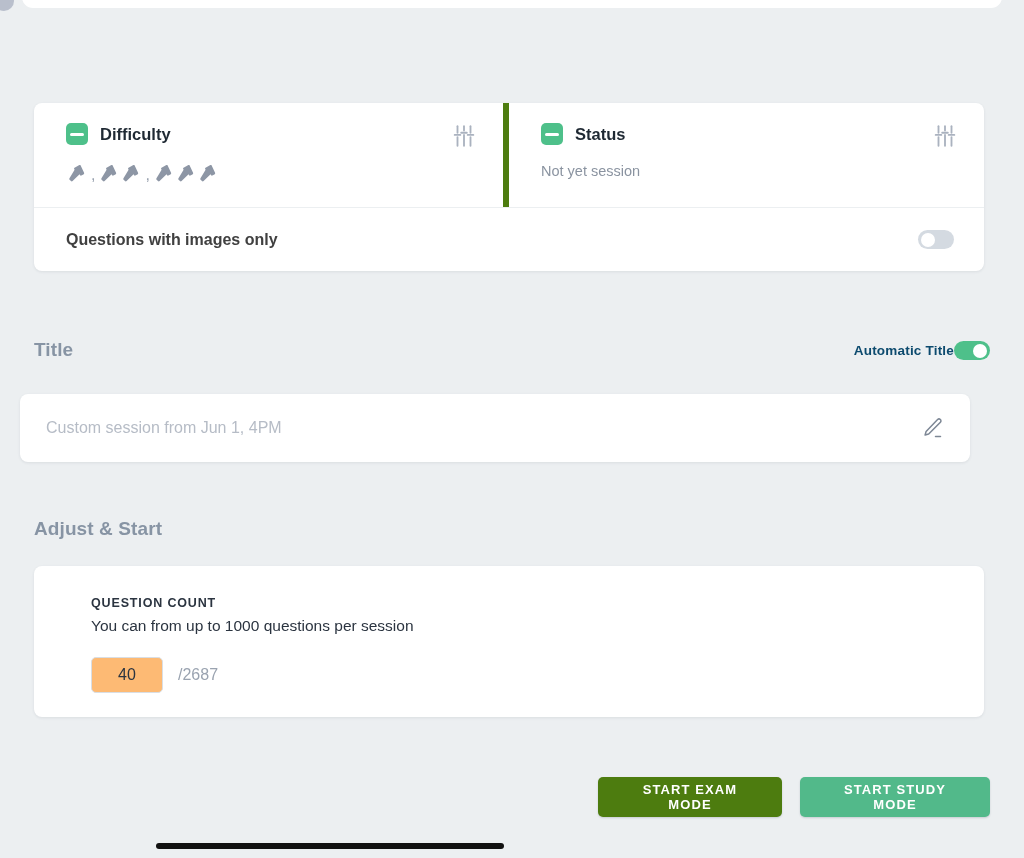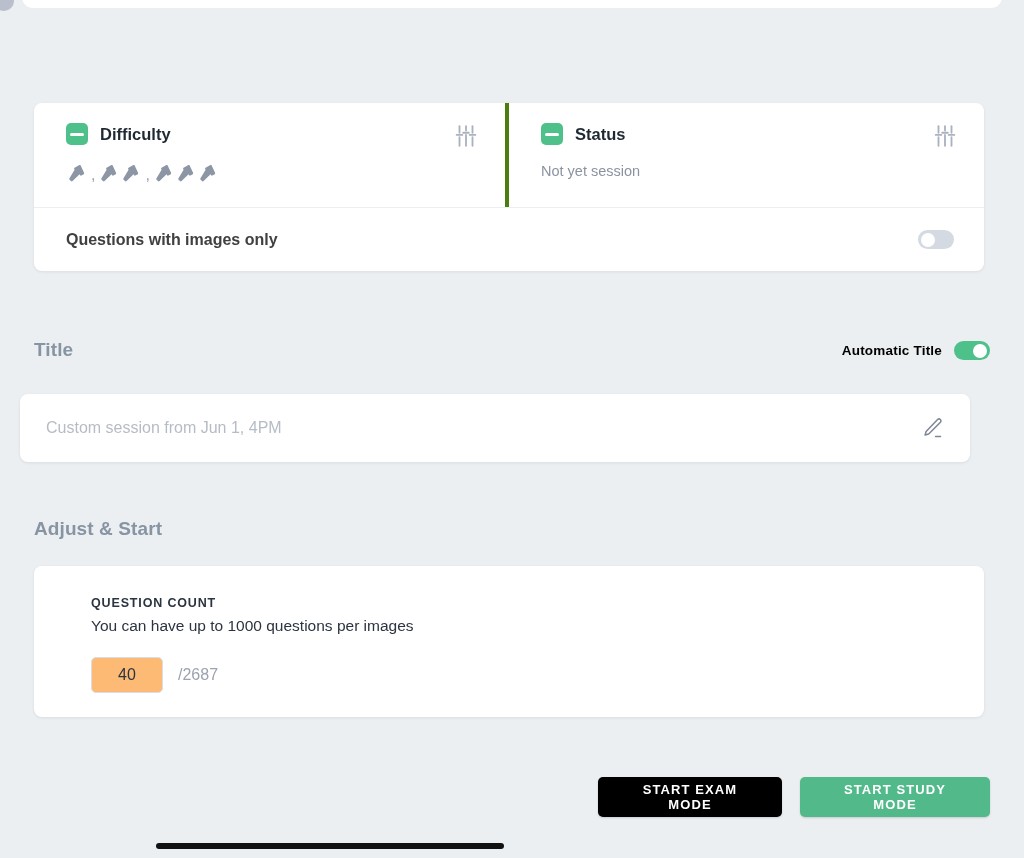--- a/index.html
+++ b/index.html
@@ -71,21 +71,21 @@
     display: flex;
     align-items: stretch;
   }
   .filter-cell {
     flex: 1 1 50%;
     padding: 20px 22px 22px 32px;
     box-sizing: border-box;
     position: relative;
     min-height: 95px;
   }
-  .filter-cell.left { border-right: 4px solid #4d7c0f; }
+  .filter-cell.left { border-right: 6px solid #4d7c0f; }
 
   .cell-head {
     display: flex;
     align-items: center;
   }
   .chk {
     width: 22px;
     height: 22px;
     border-radius: 5px;
     background: #4ec08a;
@@ -180,22 +180,22 @@
   #auto-title-wrap {
     position: absolute;
     right: 34px;
     top: 341px;
     display: flex;
     align-items: center;
   }
   #auto-title-label {
     font-size: 13.5px;
     font-weight: bold;
-    color: #000000;
-    margin-right: 12px;
+    color: #0c4a6e;
+    margin-right: 0;
     letter-spacing: 0.2px;
     text-align: right;
   }
 
   #title-card {
     position: absolute;
     left: 20px;
     top: 394px;
     width: 950px;
     height: 68px;
@@ -280,21 +280,21 @@
     height: 40px;
     padding: 0 24px;
     font-family: "Liberation Sans", sans-serif;
     font-size: 13px;
     font-weight: bold;
     letter-spacing: 1.1px;
     color: #ffffff;
     cursor: pointer;
     box-shadow: 0 1px 2px rgba(40,50,70,0.18);
   }
-  .btn.exam { background: #000000; width: 184px; }
+  .btn.exam { background: #4d7c0f; width: 184px; }
   .btn.study { background: #52b98a; width: 190px; }
 
   
   #home-indicator {
     position: absolute;
     left: 156px;
     bottom: 9px;
     width: 348px;
     height: 6px;
     border-radius: 3px;
@@ -411,21 +411,21 @@
         <path d="M17.6 3.6a1.9 1.9 0 0 1 2.8 2.7L8.7 18l-3.6 1 1-3.6z"></path>
         <line x1="15.5" y1="20.5" x2="20.5" y2="20.5"></line>
       </svg>
     </span>
   </div>
 
   <h2 class="section-head" id="adjust-head">Adjust &amp; Start</h2>
 
   <div class="card" id="count-card">
     <p class="count-kicker">QUESTION COUNT</p>
-    <p class="count-desc">You can have up to 1000 questions per images</p>
+    <p class="count-desc">You can from up to 1000 questions per session</p>
     <div class="count-row">
       <input id="count-input" type="text" value="40" style="">
       <span id="count-total">/2687</span>
     </div>
   </div>
 
   <div id="actions">
     <button class="btn exam">START EXAM MODE</button>
     <button class="btn study">START STUDY MODE</button>
   </div>

